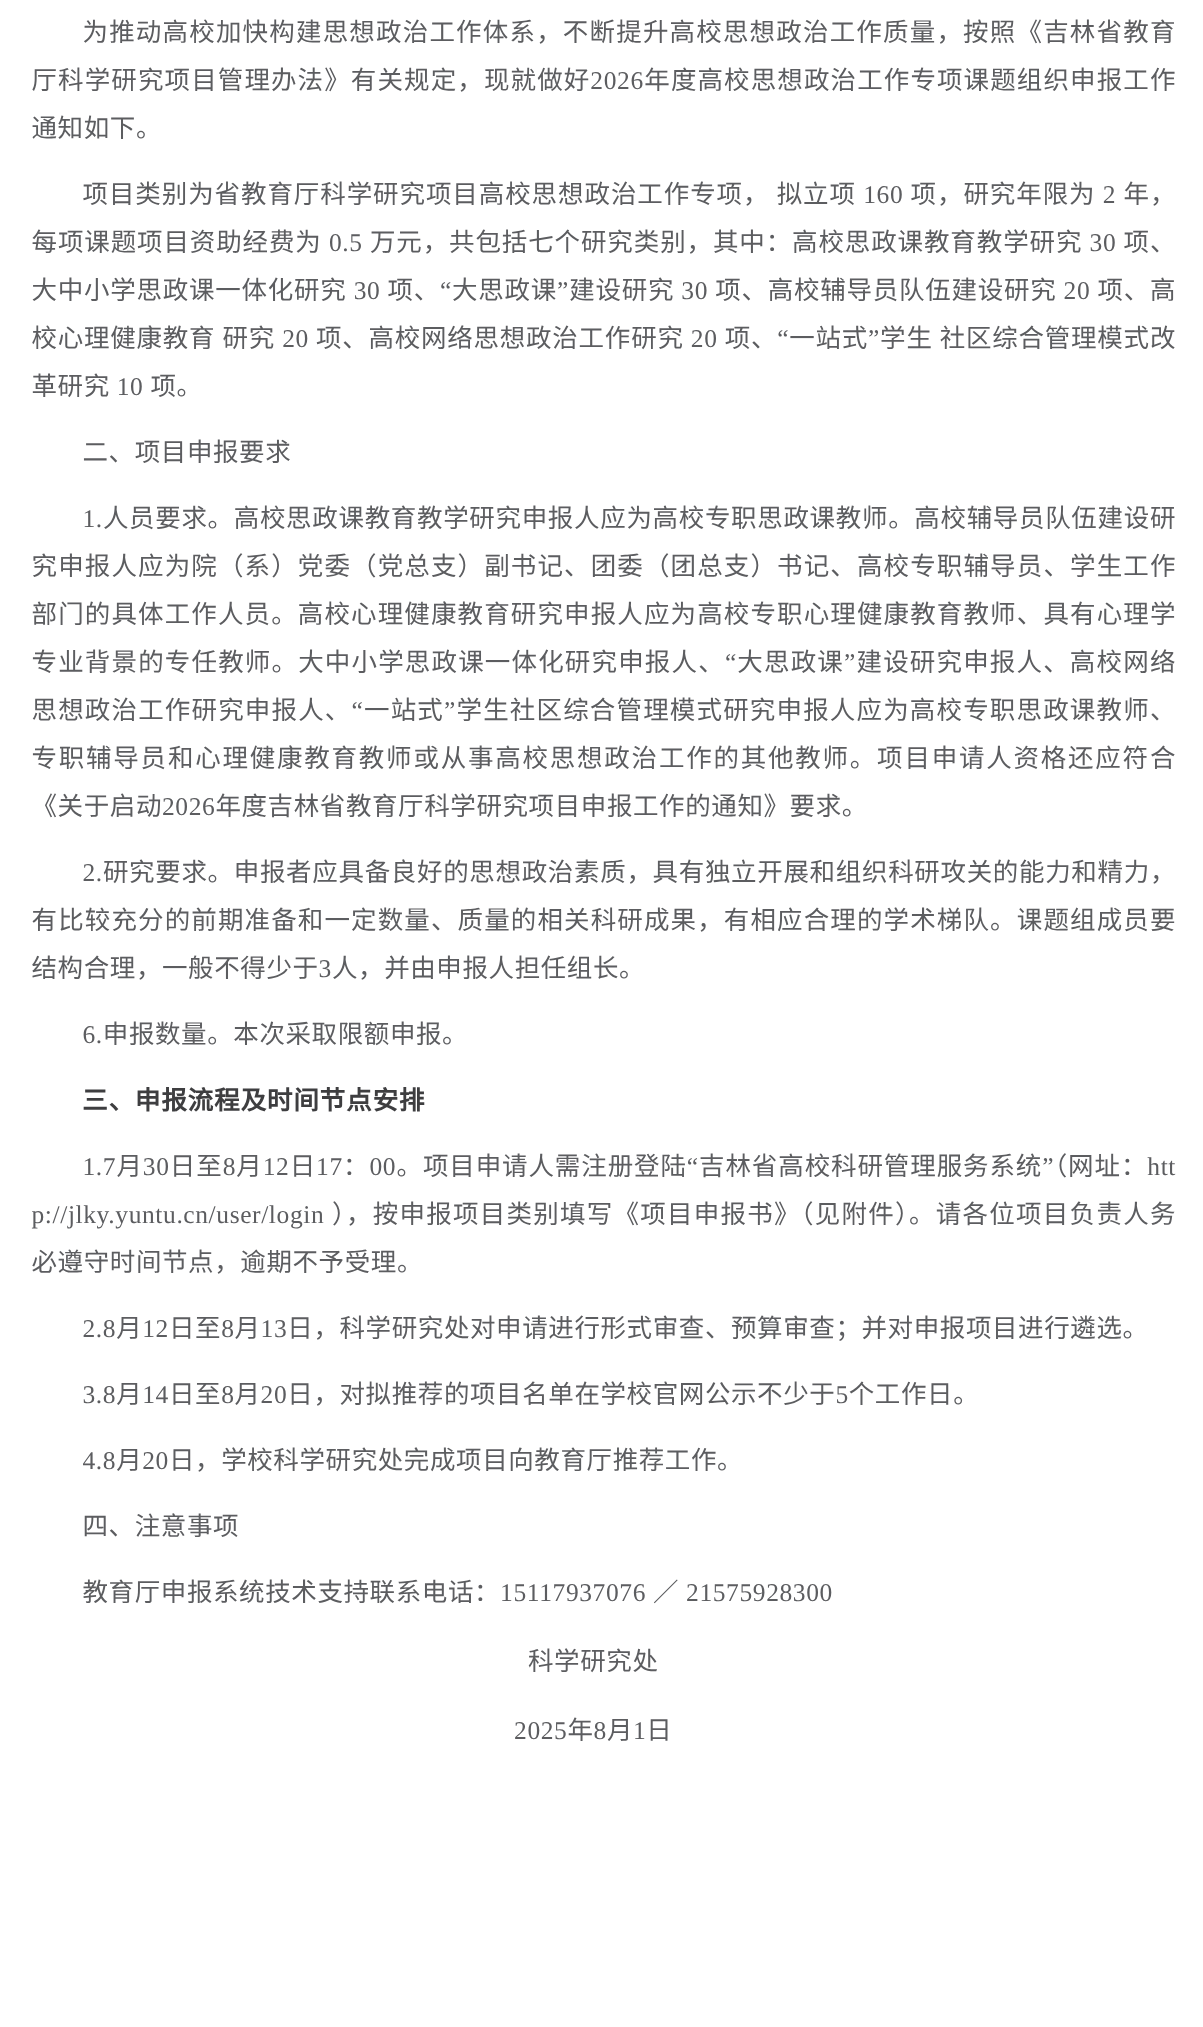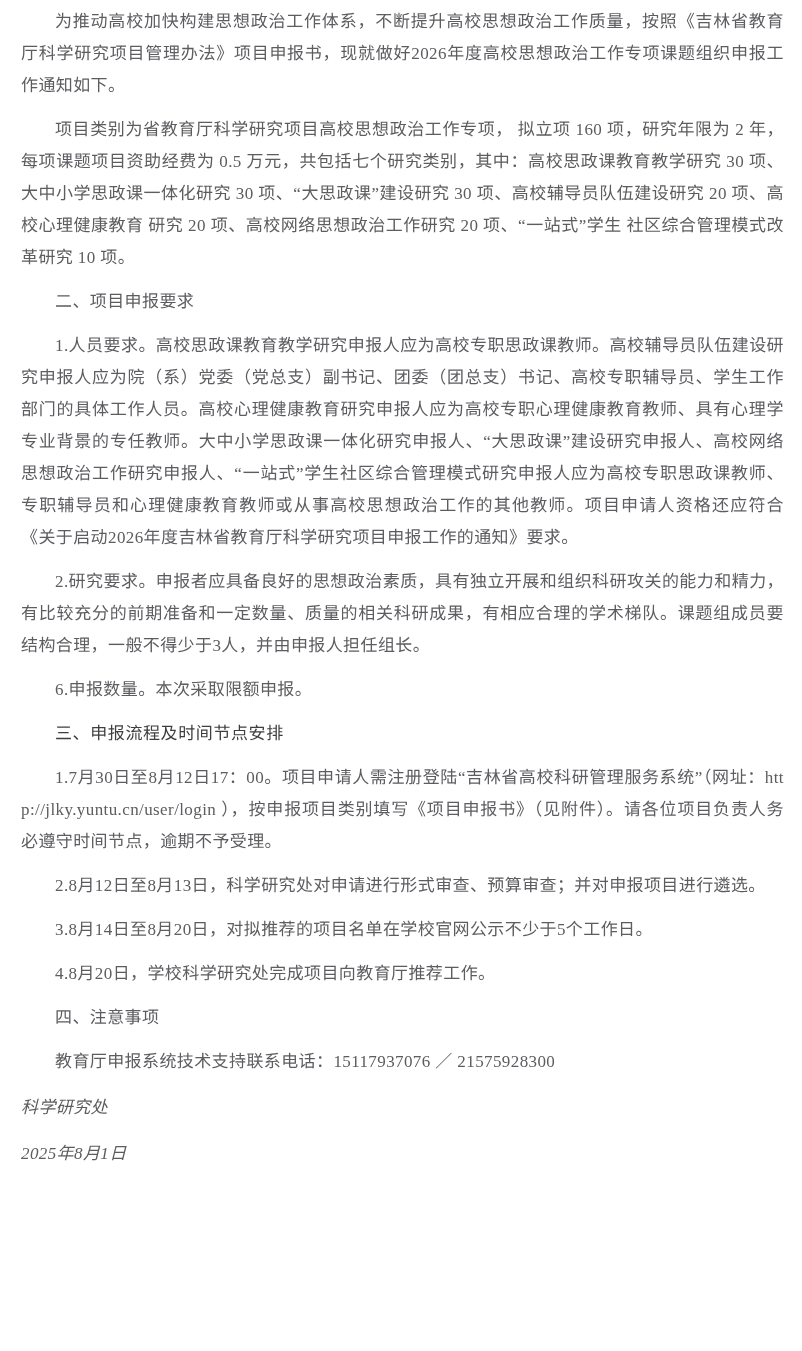--- a/index.html
+++ b/index.html
@@ -21,40 +21,39 @@
     color: #5c5d60;
   }
   .para {
     margin: 0 0 12px 0;
     text-indent: 2em;
     text-align: justify;
     letter-spacing: 0.4px;
     word-break: break-all;
   }
   .para.bold {
-    font-weight: normal;
+    font-weight: bold;
     color: #3e3e40;
     letter-spacing: 0.6px;
   }
   .para.right {
-    text-align: left;
+    text-align: center;
     text-indent: 0;
     margin-right: 14px;
-    font-style: italic;
   }
   .para.sign {
     margin-top: 14px;
   }
 </style>
 </head>
 <body>
 
 <div class="page">
   <div>
-      <p class="para">为推动高校加快构建思想政治工作体系，不断提升高校思想政治工作质量，按照《吉林省教育厅科学研究项目管理办法》项目申报书，现就做好2026年度高校思想政治工作专项课题组织申报工作通知如下。</p>
+      <p class="para">为推动高校加快构建思想政治工作体系，不断提升高校思想政治工作质量，按照《吉林省教育厅科学研究项目管理办法》有关规定，现就做好2026年度高校思想政治工作专项课题组织申报工作通知如下。</p>
       <p class="para">项目类别为省教育厅科学研究项目高校思想政治工作专项， 拟立项 160 项，研究年限为 2 年，每项课题项目资助经费为 0.5 万元，共包括七个研究类别，其中：高校思政课教育教学研究 30 项、大中小学思政课一体化研究 30 项、“大思政课”建设研究 30 项、高校辅导员队伍建设研究 20 项、高校心理健康教育 研究 20 项、高校网络思想政治工作研究 20 项、“一站式”学生 社区综合管理模式改革研究 10 项。</p>
       <p class="para">二、项目申报要求</p>
       <p class="para">1.人员要求。高校思政课教育教学研究申报人应为高校专职思政课教师。高校辅导员队伍建设研究申报人应为院（系）党委（党总支）副书记、团委（团总支）书记、高校专职辅导员、学生工作部门的具体工作人员。高校心理健康教育研究申报人应为高校专职心理健康教育教师、具有心理学专业背景的专任教师。大中小学思政课一体化研究申报人、“大思政课”建设研究申报人、高校网络思想政治工作研究申报人、“一站式”学生社区综合管理模式研究申报人应为高校专职思政课教师、专职辅导员和心理健康教育教师或从事高校思想政治工作的其他教师。项目申请人资格还应符合《关于启动2026年度吉林省教育厅科学研究项目申报工作的通知》要求。</p>
       <p class="para">2.研究要求。申报者应具备良好的思想政治素质，具有独立开展和组织科研攻关的能力和精力，有比较充分的前期准备和一定数量、质量的相关科研成果，有相应合理的学术梯队。课题组成员要结构合理，一般不得少于3人，并由申报人担任组长。</p>
       <p class="para">6.申报数量。本次采取限额申报。</p>
       <p class="para bold">三、申报流程及时间节点安排</p>
       <p class="para">1.7月30日至8月12日17：00。项目申请人需注册登陆“吉林省高校科研管理服务系统”（网址：http://jlky.yuntu.cn/user/login ），按申报项目类别填写《项目申报书》（见附件）。请各位项目负责人务必遵守时间节点，逾期不予受理。</p>
       <p class="para">2.8月12日至8月13日，科学研究处对申请进行形式审查、预算审查；并对申报项目进行遴选。</p>
       <p class="para">3.8月14日至8月20日，对拟推荐的项目名单在学校官网公示不少于5个工作日。</p>
       <p class="para">4.8月20日，学校科学研究处完成项目向教育厅推荐工作。</p>

